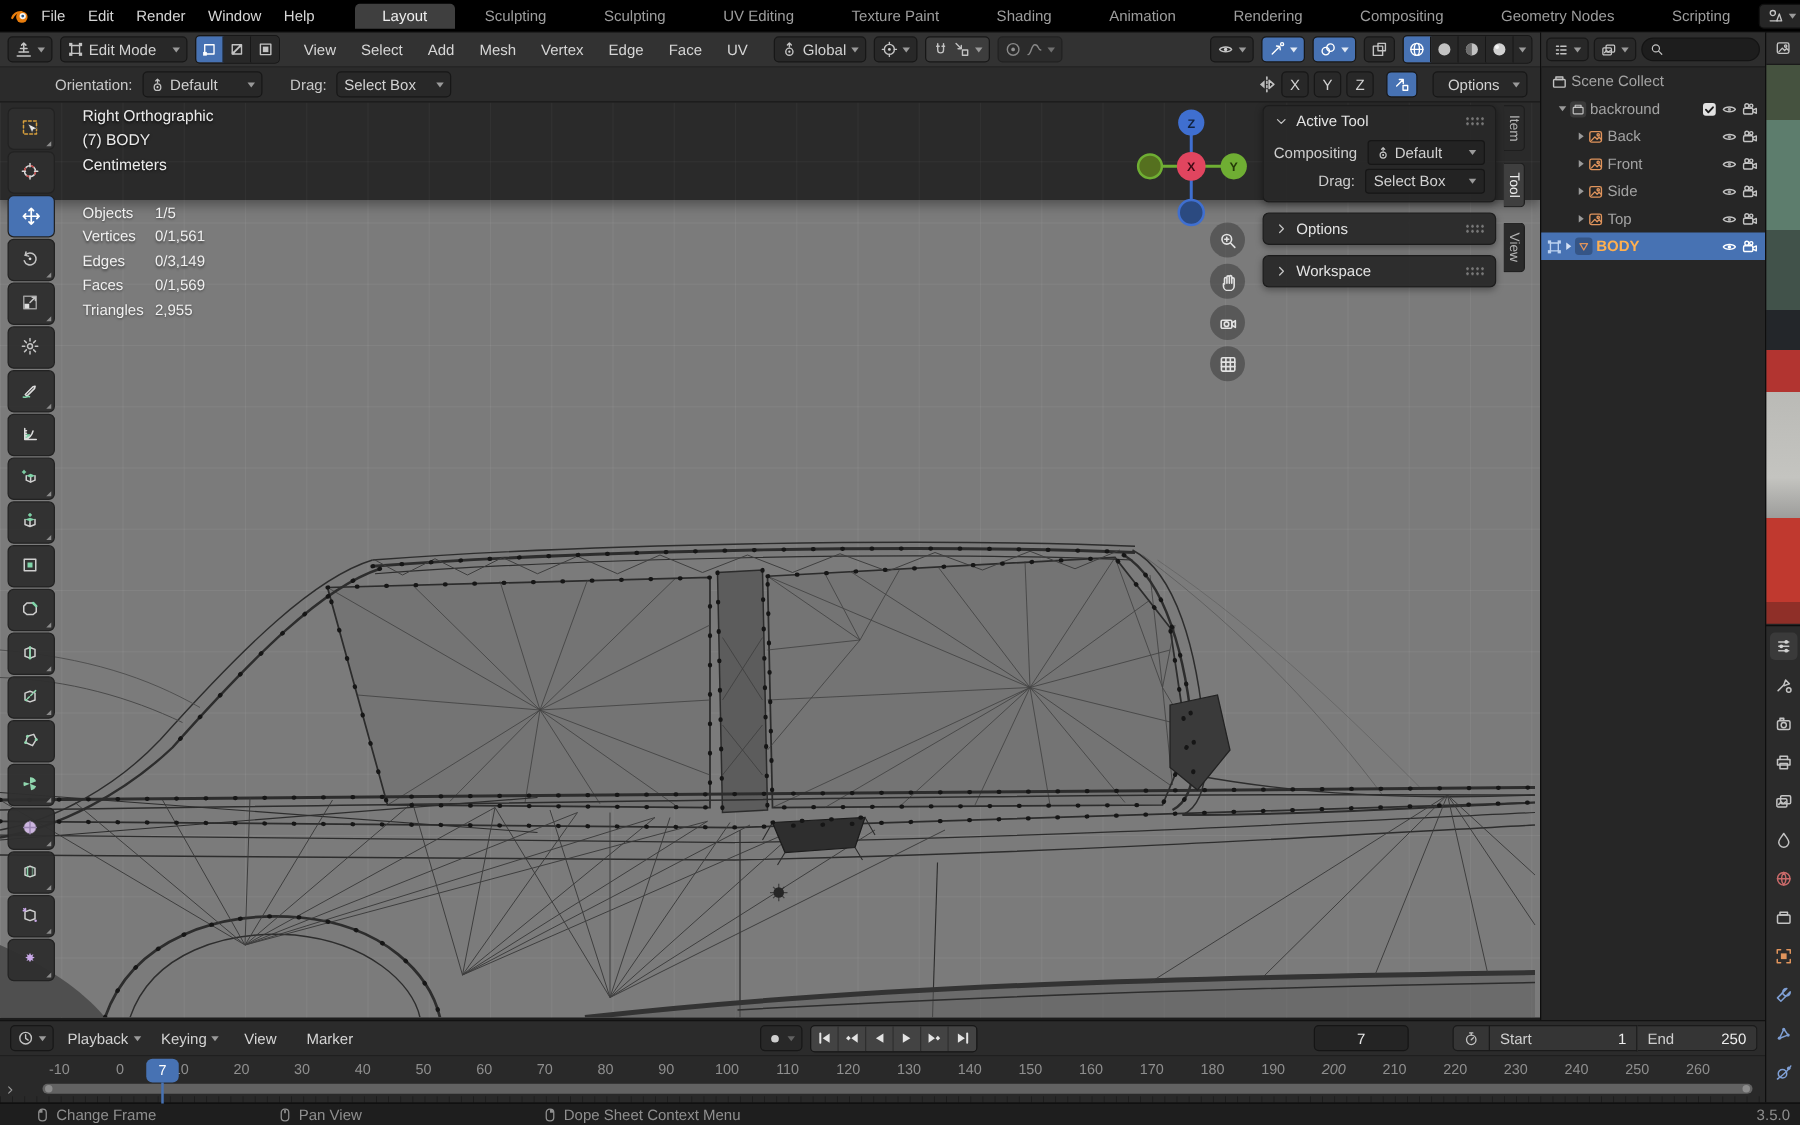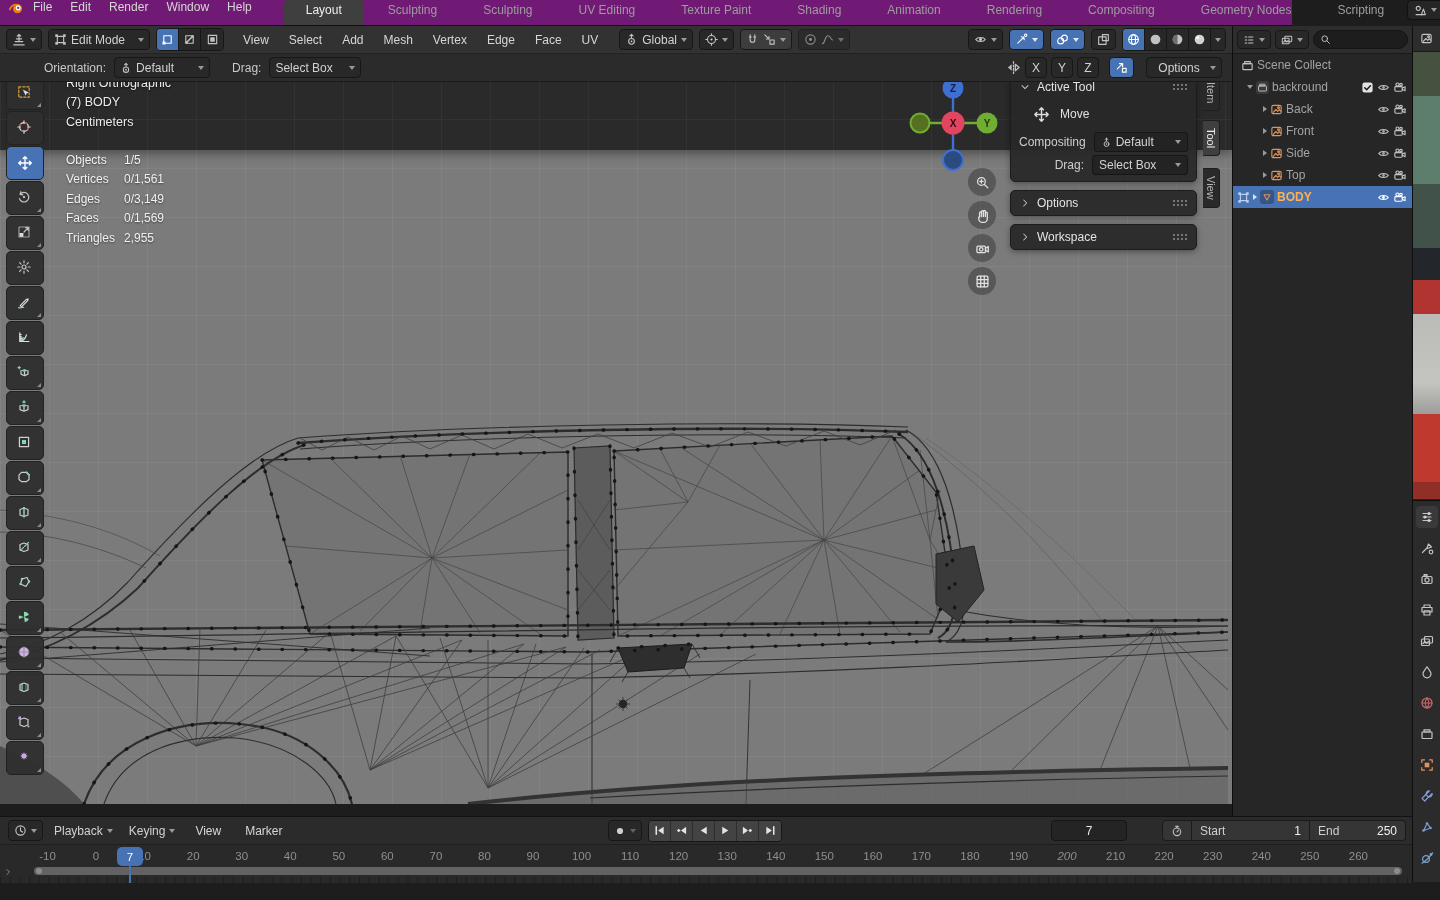--- a/index.html
+++ b/index.html
@@ -3,36 +3,36 @@
 <meta charset="utf-8">
 <style>
   *{margin:0;padding:0;box-sizing:border-box;user-select:none}
   html,body{width:1440px;height:900px;overflow:hidden;background:#111;
     font-family:"Liberation Sans","DejaVu Sans",sans-serif;font-size:12px;color:#d2d2d2}
   .abs{position:absolute}
   #app{position:relative;width:1440px;height:900px;background:#1d1d1d}
   .ic{stroke:#c3c3c3;fill:none;stroke-width:1.2;stroke-linecap:round;stroke-linejoin:round;flex:none}
   .carr{width:0;height:0;border-left:3.5px solid transparent;border-right:3.5px solid transparent;border-top:4px solid #9a9a9a;display:inline-block;flex:none}
   
-  #topbar{position:absolute;left:0;top:0;width:1292px;height:26px;background:#701a75;display:flex;padding:0 8px;border-bottom:1px solid #0e0e0e}
+  #topbar{position:absolute;left:0;top:0;width:1440px;height:26px;background:#000000;display:flex;align-items:center;padding:0 8px;border-bottom:1px solid #0e0e0e}
   .menu{padding:0 9px;color:#d6d6d6;cursor:pointer}
   .wtab{padding:3px 22px;margin:0 1px;color:#9d9d9d;border-radius:4px 4px 0 0;white-space:nowrap;cursor:pointer}
   .wtab.active{background:#3f3f3f;color:#efefef}
   .chip{display:flex;align-items:center;gap:4px;background:#262626;border:1px solid #111;border-radius:4px;height:20px;padding:0 6px}
   
   #vph{position:absolute;left:0;top:26px;width:1232px;height:28px;background:#323232;display:flex;align-items:center;gap:6px;padding:0 6px;border-bottom:1px solid #222;z-index:30}
   #vpt{position:absolute;left:0;top:54px;width:1232px;height:28px;background:#2b2b2b;display:flex;align-items:center;padding:0 10px 0 44px;border-bottom:1px solid #1a1a1a;z-index:30}
   .hbtn{display:flex;align-items:center;gap:4px;background:#282828;border:1px solid #171717;border-radius:4px;height:21px;padding:0 5px;cursor:pointer}
   .seg{display:flex;border:1px solid #171717;border-radius:4px;overflow:hidden}
   .seg .sb{width:22px;height:21px;display:flex;align-items:center;justify-content:center;background:#282828;border-right:1px solid #171717;cursor:pointer}
   .seg .sb:last-child{border-right:none}
   .on{background:#4772b3 !important}
   .on .ic{stroke:#fff}
   
-  #viewport{position:absolute;left:0;top:70px;width:1360px;height:734px;background:#7b7b7b;overflow:hidden;
+  #viewport{position:absolute;left:0;top:80px;width:1360px;height:734px;background:#7b7b7b;overflow:hidden;
     background-image:linear-gradient(rgba(255,255,255,.055) 1px,transparent 1px),linear-gradient(90deg,rgba(255,255,255,.055) 1px,transparent 1px);
     background-size:49px 49px}
   #band{position:absolute;left:0;top:0;width:1232px;height:80px;background:#2a2a2a;
     background-image:linear-gradient(rgba(255,255,255,.035) 1px,transparent 1px),linear-gradient(90deg,rgba(255,255,255,.035) 1px,transparent 1px);
     background-size:49px 49px;box-shadow:0 4px 9px rgba(0,0,0,.35)}
   .ovtext{position:absolute;left:66px;color:#ececec;text-shadow:0 1px 2px rgba(0,0,0,.6);font-size:12.5px;z-index:5}
   #stats{position:absolute;left:66px;top:80px;z-index:5;color:#f1f1f1;text-shadow:0 1px 2px rgba(0,0,0,.45)}
   #stats .srow{display:flex;height:19.5px;align-items:center}
   #stats .sl{width:58px}
   
@@ -878,26 +878,20 @@
 
     <div id="npanel">
       <div class="panel">
         <div class="phead">
           <svg class="ic" width="12" height="12">
               <use href="#i-chev"></use>
             </svg>
           <span>Active Tool</span>
           <span class="grip"></span>
         </div>
-        <div class="prow" style="height:30px">
-          <svg class="ic" width="17" height="17" style="margin:0 10px 0 14px;stroke:#dcdcdc">
-              <use href="#i-movec"></use>
-            </svg>
-          <span style="color:#e0e0e0">Move</span>
-        </div>
         <div class="prow">
           <span class="plabel">Compositing</span>
           <div class="pdrop">
             <svg class="ic" width="11" height="11">
                 <use href="#i-globeo"></use>
               </svg>
             <span style="flex:1">Default</span>
               <span class="carr"></span>
           </div>
         </div>
@@ -1233,14 +1227,37 @@
         </div>
       <div id="phline"></div>
       <div id="hscroll"></div>
       <div id="minorticks"></div>
       <svg class="ic abs" width="10" height="10" style="left:3px;top:22px;stroke:#9a9a9a">
           <use href="#i-chevr"></use>
         </svg>
     </div>
   </div>
 
+  <div id="status">
+    <div class="hint" style="left:28px">
+      <svg class="ic" width="12" height="12" style="color:#8f8f8f;stroke:#8f8f8f">
+          <use href="#i-mouseL"></use>
+        </svg>
+      <span>Change Frame</span>
+    </div>
+    <div class="hint" style="left:222px">
+      <svg class="ic" width="12" height="12" style="color:#8f8f8f;stroke:#8f8f8f">
+          <use href="#i-mouseM"></use>
+        </svg>
+      <span>Pan View</span>
+    </div>
+    <div class="hint" style="left:434px">
+      <svg class="ic" width="12" height="12" style="color:#8f8f8f;stroke:#8f8f8f">
+          <use href="#i-mouseR"></use>
+        </svg>
+      <span>Dope Sheet Context Menu</span>
+    </div>
+    <div class="hint" style="right:8px">
+      <span>3.5.0</span>
+    </div>
+  </div>
 
 </div>
 
 </body></html>

